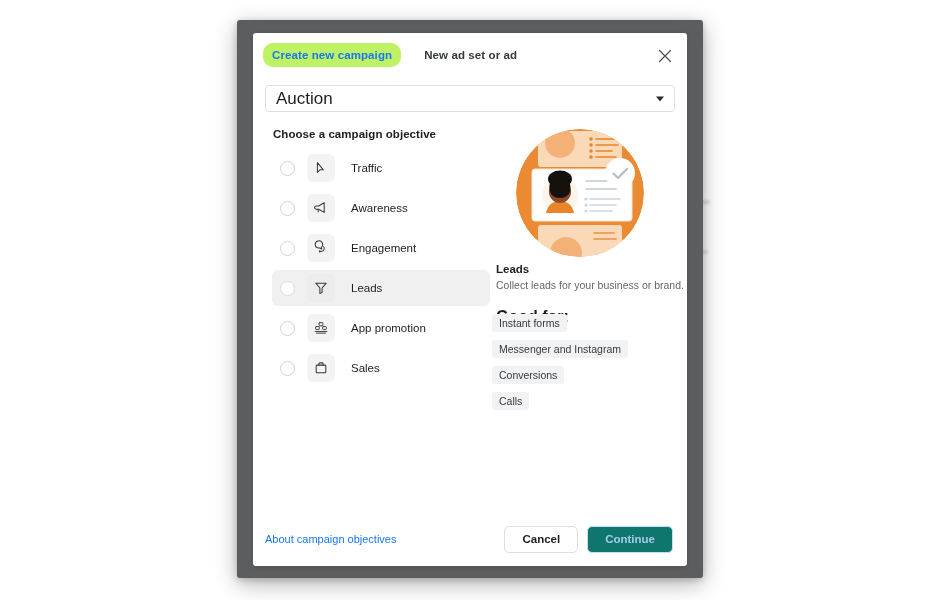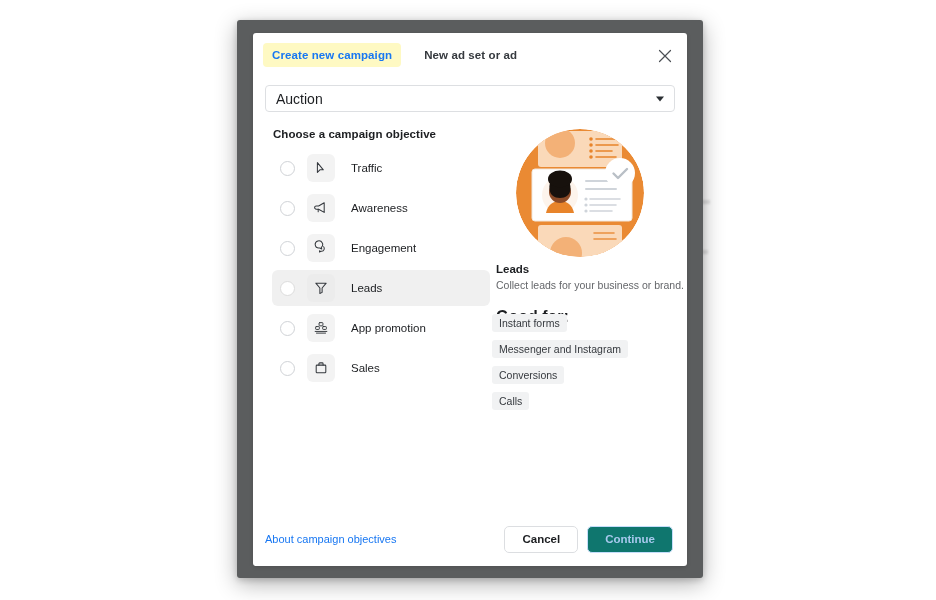--- a/index.html
+++ b/index.html
@@ -62,21 +62,21 @@
   }
   .tab{
     font-size:11.5px;
     font-weight:bold;
     padding:5px 9px;
     border-radius:4px;
     line-height:1.25;
     white-space:nowrap;
     letter-spacing:.1px;
   }
-  .tab.active{ color:#1877f2; background:#fef9c3; }
+  .tab.active{ color:#1877f2; background:#bef264;border-radius:10px; }
   .tab.inactive{ color:#35393e; font-weight:bold; background:transparent; margin-left:14px;text-align:right; }
   #close-btn{
     position:absolute;
     right:13px; top:14px;
     width:18px; height:18px;
     display:flex; align-items:center; justify-content:center;
     cursor:pointer;
   }
   #close-btn svg{ display:block; }
 
@@ -85,21 +85,21 @@
     flex:none;
     margin:6px 12px 0 12px;
     height:27px;
     border:1px solid #dddfe2;
     border-radius:4px;
     background:#fff;
     display:flex; align-items:center;
     padding:0 10px;
     position:relative;
   }
-  .select-value{ font-size:14px; color:#1c1e21; }
+  .select-value{ font-size:17px; color:#1c1e21; }
   .select-caret{
     position:absolute; right:10px; top:50%;
     transform:translateY(-50%);
     width:0; height:0;
     border-left:4.5px solid transparent;
     border-right:4.5px solid transparent;
     border-top:5px solid #2b2f33;
   }
 
   

